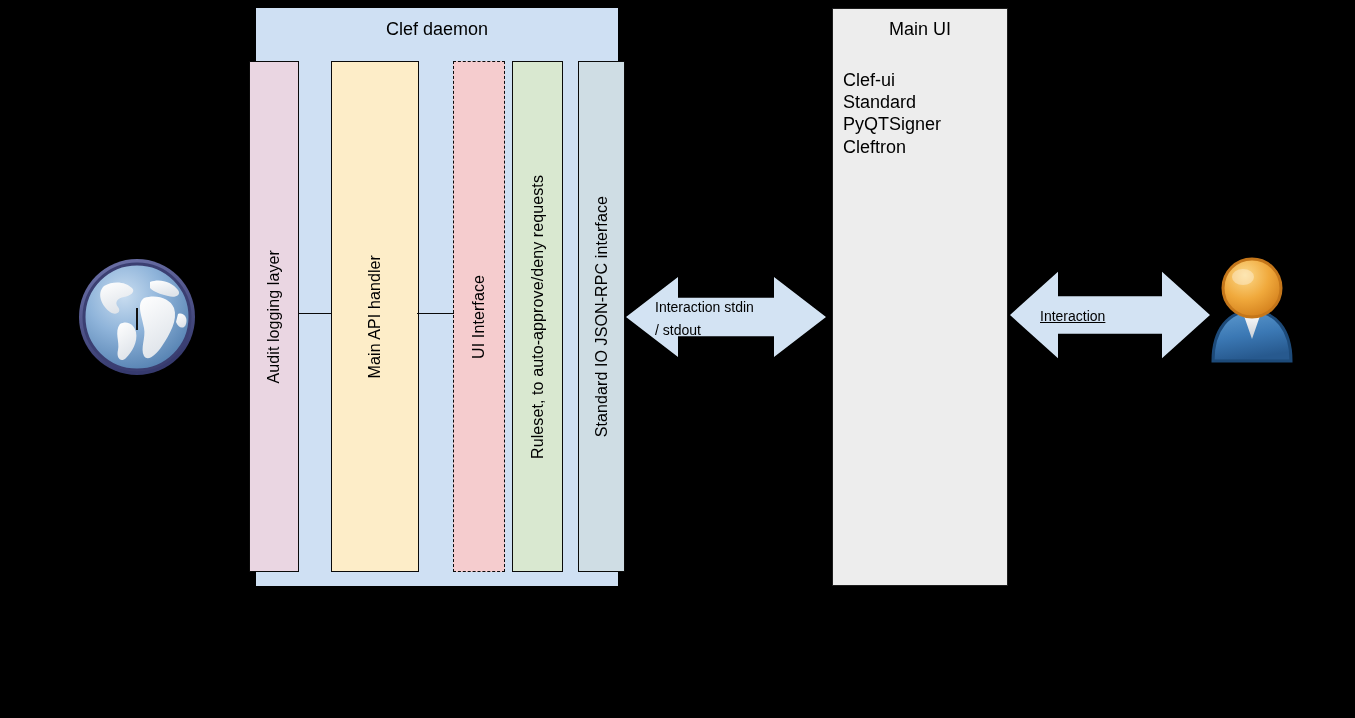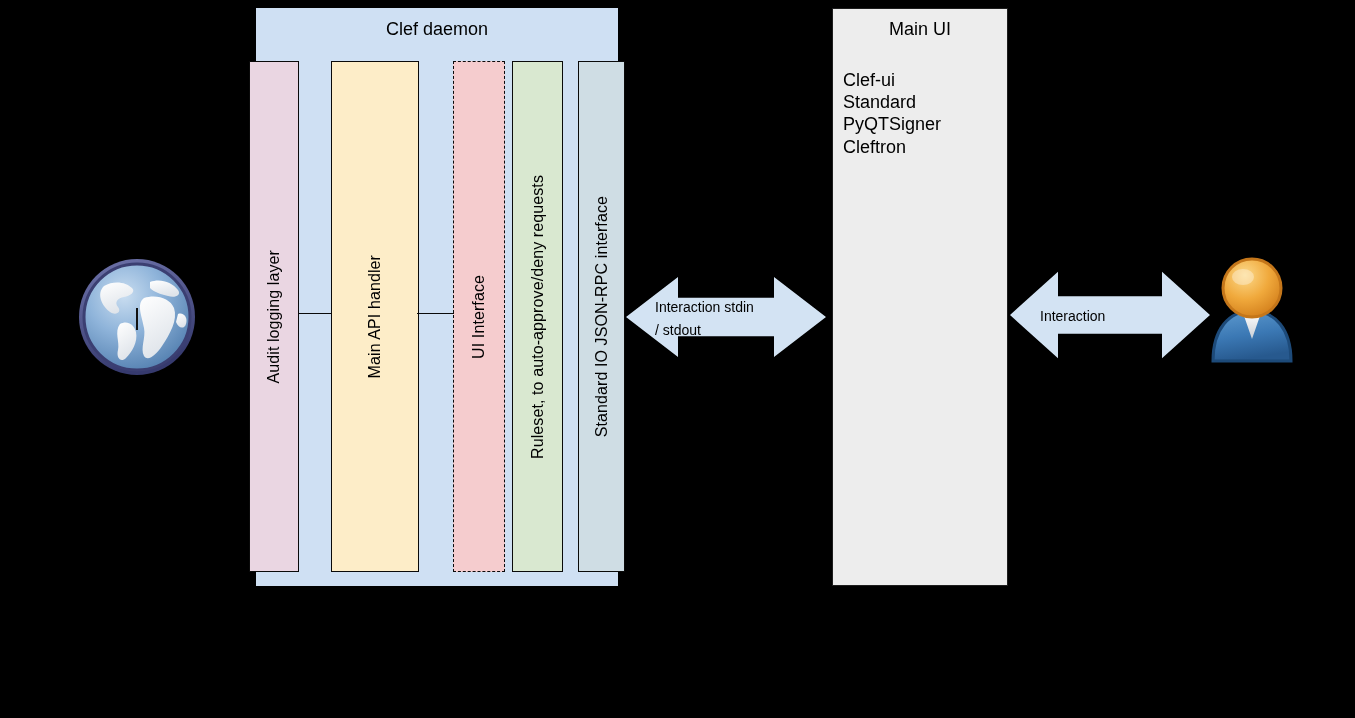--- a/index.html
+++ b/index.html
@@ -127,21 +127,21 @@
                        100% 50%, 76% 96%, 76% 70%, 24% 70%, 24% 96%);
   }
   .arrow-label {
     position: absolute;
     font-size: 14px;
     color: #000000;
     line-height: 23px;
     white-space: pre-line;
   }
   .label-stdio       { left: 655px; top: 296px; width: 160px; }
-  .label-interaction { left: 1040px; top: 305px; width: 150px; }
+  .label-interaction { left: 1040px; top: 305px; width: 150px; text-decoration: underline; }
 
   
   .globe-wrap {
     position: absolute;
     left: 74px;
     top: 254px;
     width: 126px;
     height: 126px;
   }
 

